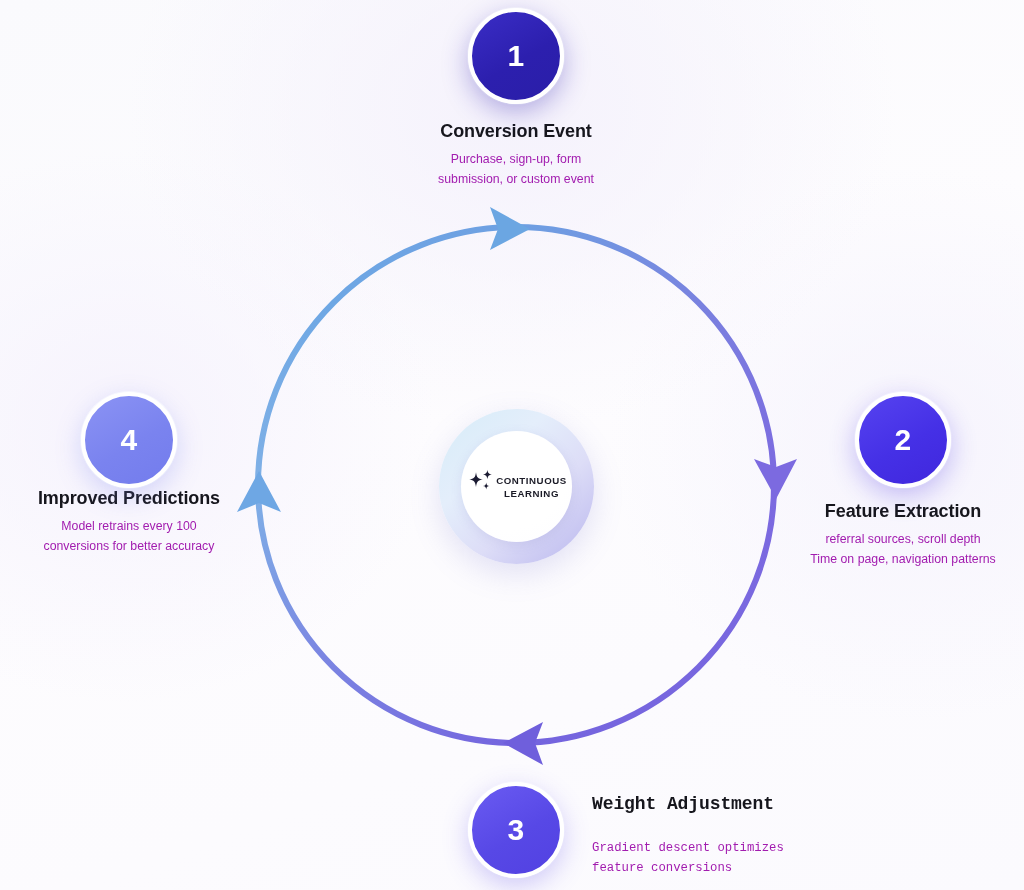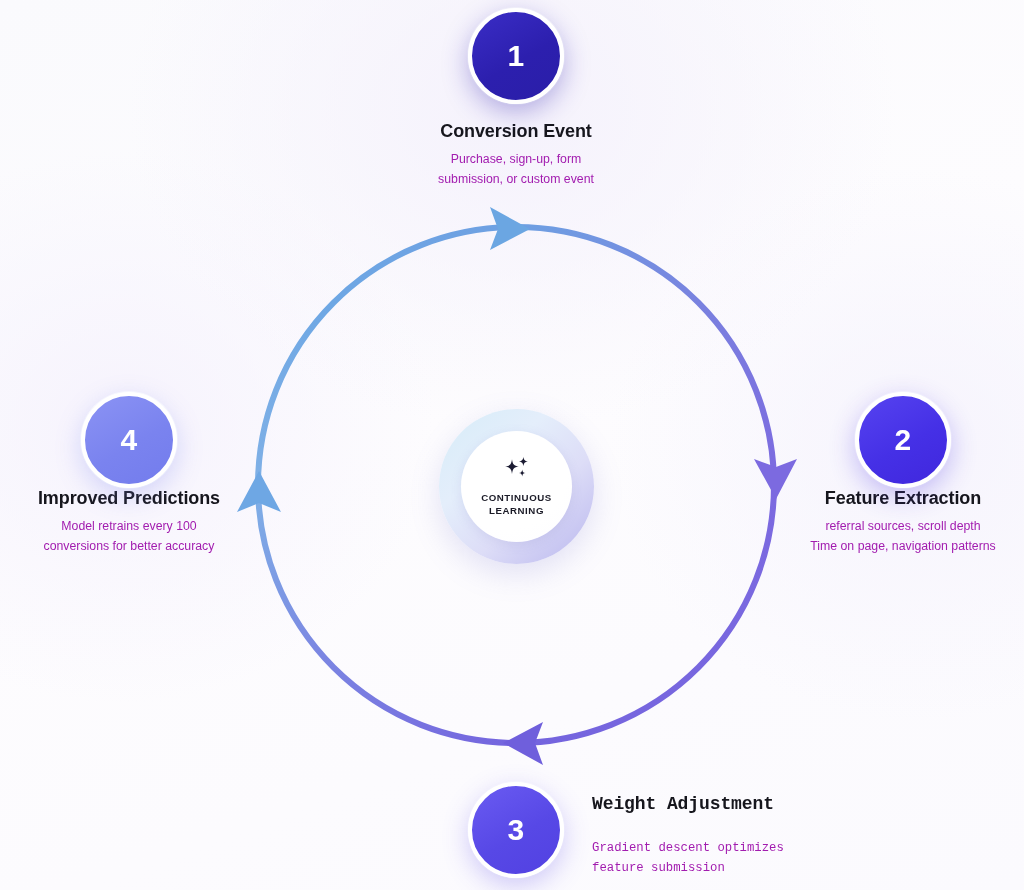--- a/index.html
+++ b/index.html
@@ -95,21 +95,21 @@
     margin-top: 7px;
     white-space: nowrap;
   }
 
   
   #node-1 { left: 362px; top: 8px; width: 308px; }
   #node-1 .node-text { margin-top: 17px; }
 
   
   #node-2 { left: 762px; top: 392px; width: 282px; }
-  #node-2 .node-text { margin-top: 0; }
+  #node-2 .node-text { margin-top: 13px; }
 
   
   #node-3 {
     left: 468px;
     top: 782px;
     width: 420px;
     flex-direction: row;
     align-items: flex-start;
   }
   #node-3 .node-text {
@@ -138,21 +138,21 @@
     justify-content: center;
     box-shadow: 0 10px 30px rgba(120,120,205,0.20);
   }
 
   #center-inner {
     width: 111px;
     height: 111px;
     border-radius: 50%;
     background: radial-gradient(circle at 42% 34%, #ffffff 0%, #ffffff 62%, #fdfdff 100%);
     display: flex;
-    flex-direction: column;
+    flex-direction: row;
     align-items: center;
     justify-content: center;
     box-shadow: 0 3px 12px rgba(110,110,190,0.14);
   }
 
   #sparkles-icon { margin-bottom: 9px; }
 
   #center-label {
     font-size: 9.7px;
     font-weight: 700;
@@ -245,21 +245,21 @@
   </div>
 
   <div class="node" id="node-3">
     <div class="node-circle n3">
       <span>3</span>
     </div>
     <div class="node-text">
       <div class="node-title">Weight Adjustment</div>
       <div class="node-desc">
         <div>Gradient descent optimizes</div>
-        <div>feature submission</div>
+        <div>feature conversions</div>
       </div>
     </div>
   </div>
 
   <div class="node" id="node-4">
     <div class="node-circle n4">
       <span>4</span>
     </div>
     <div class="node-text">
       <div class="node-title">Improved Predictions</div>

